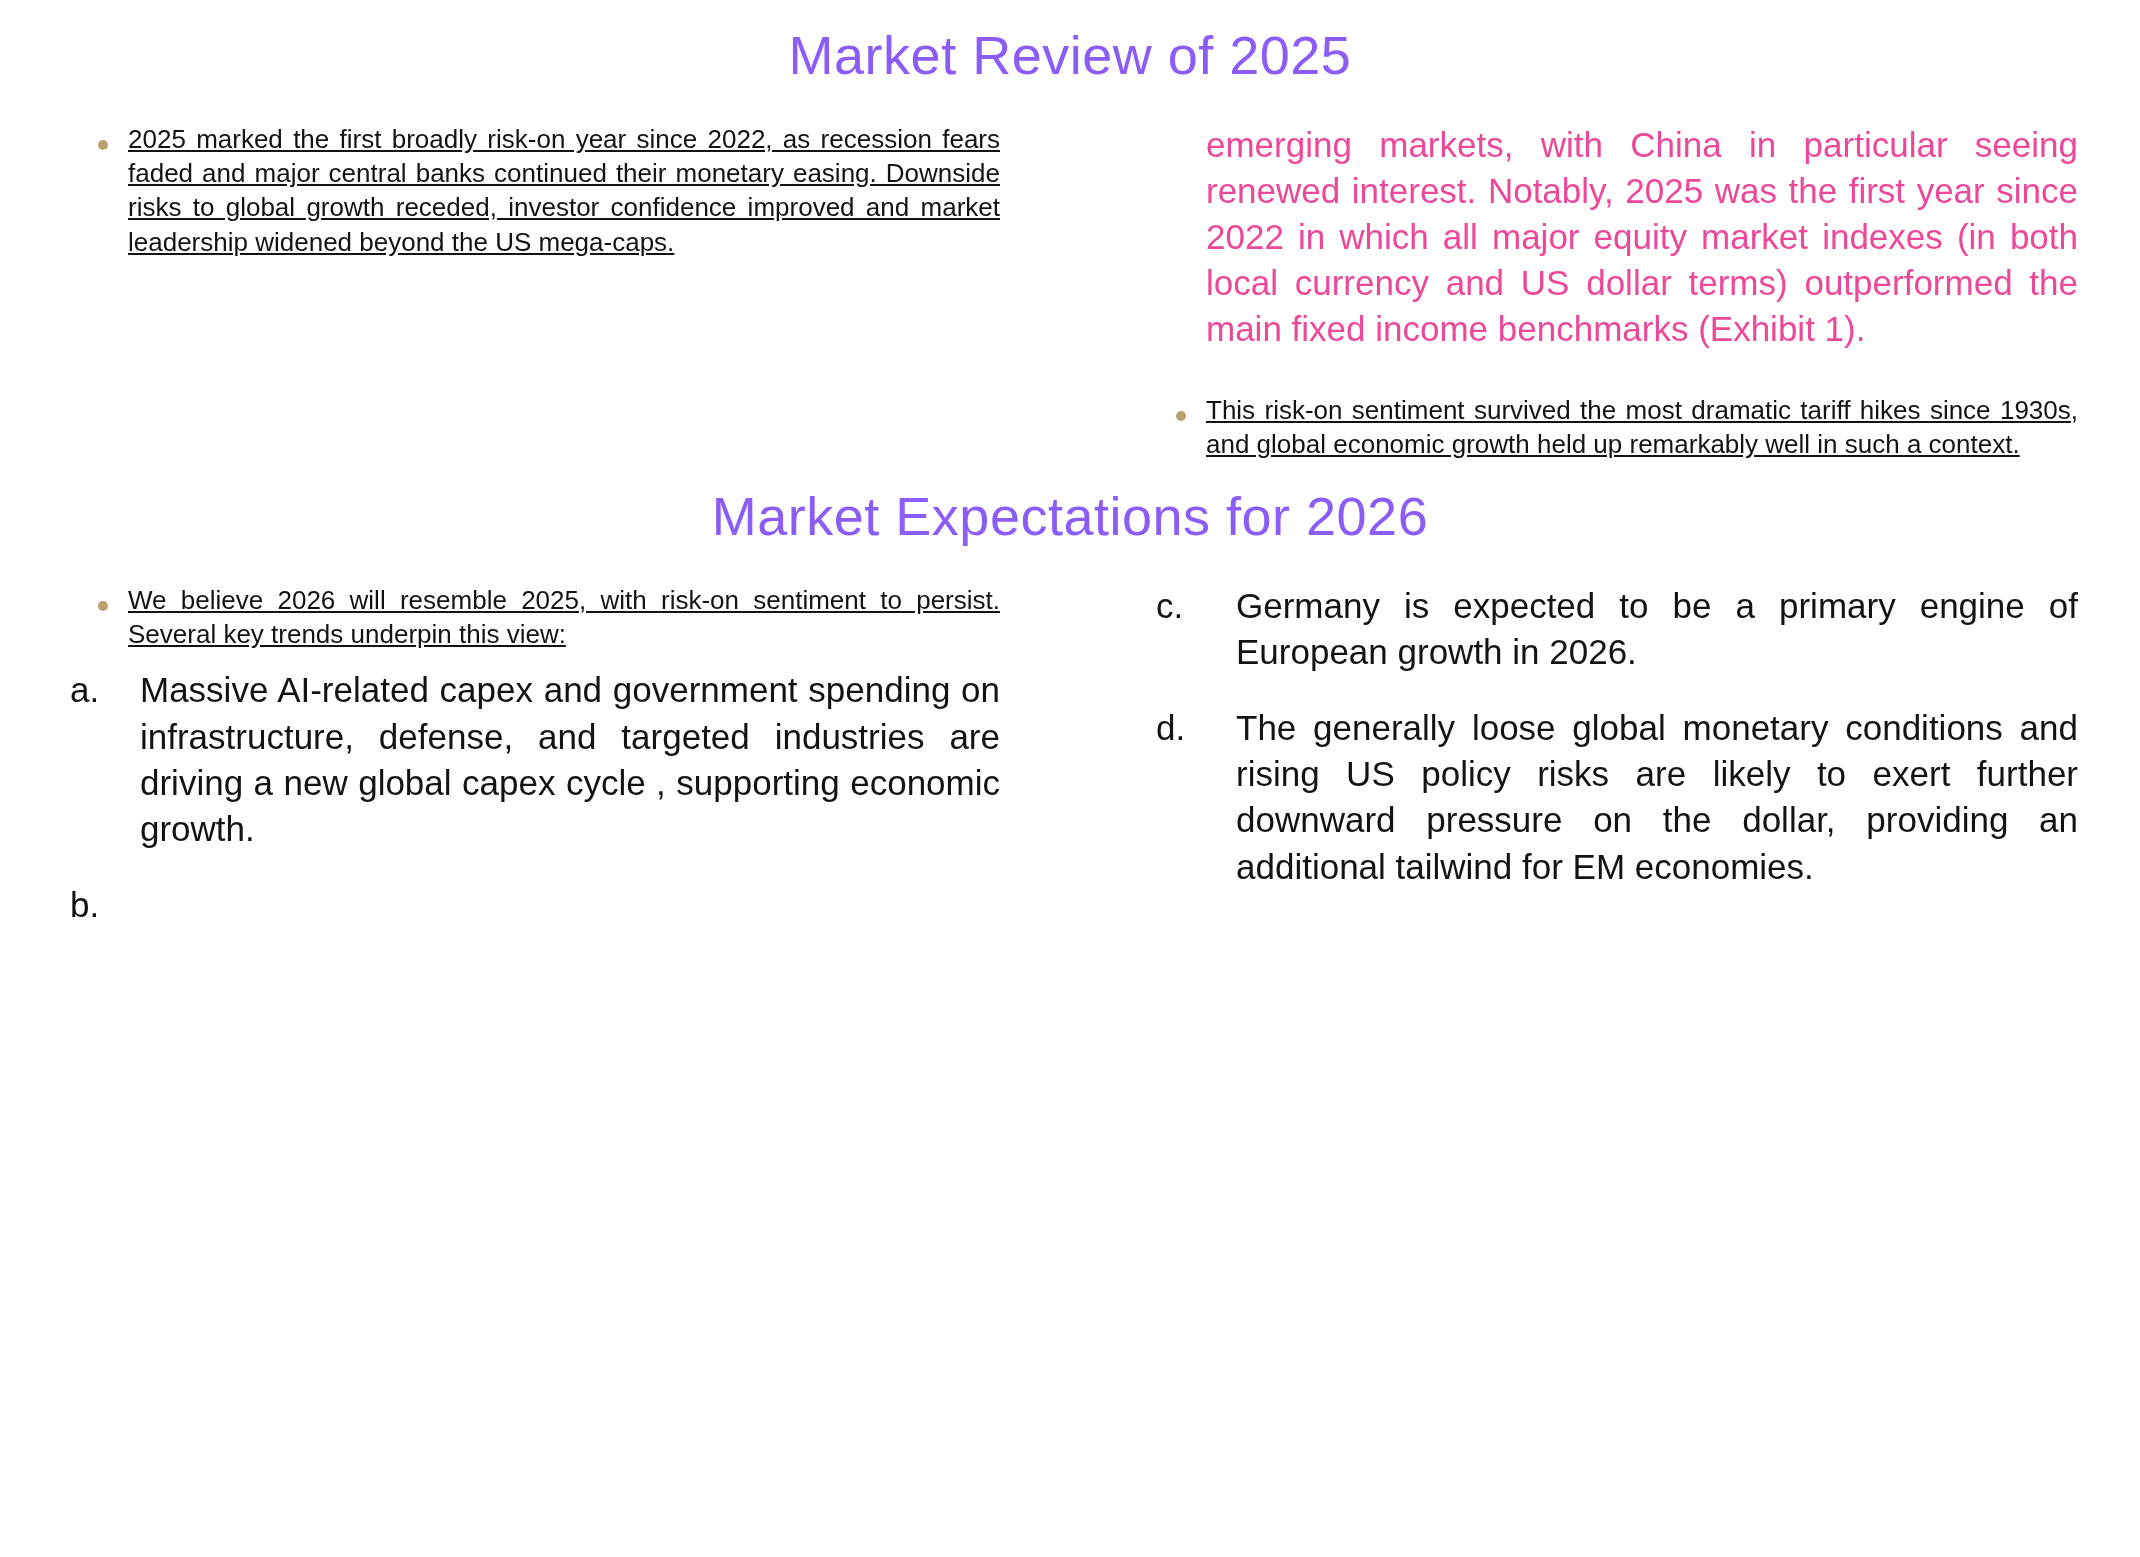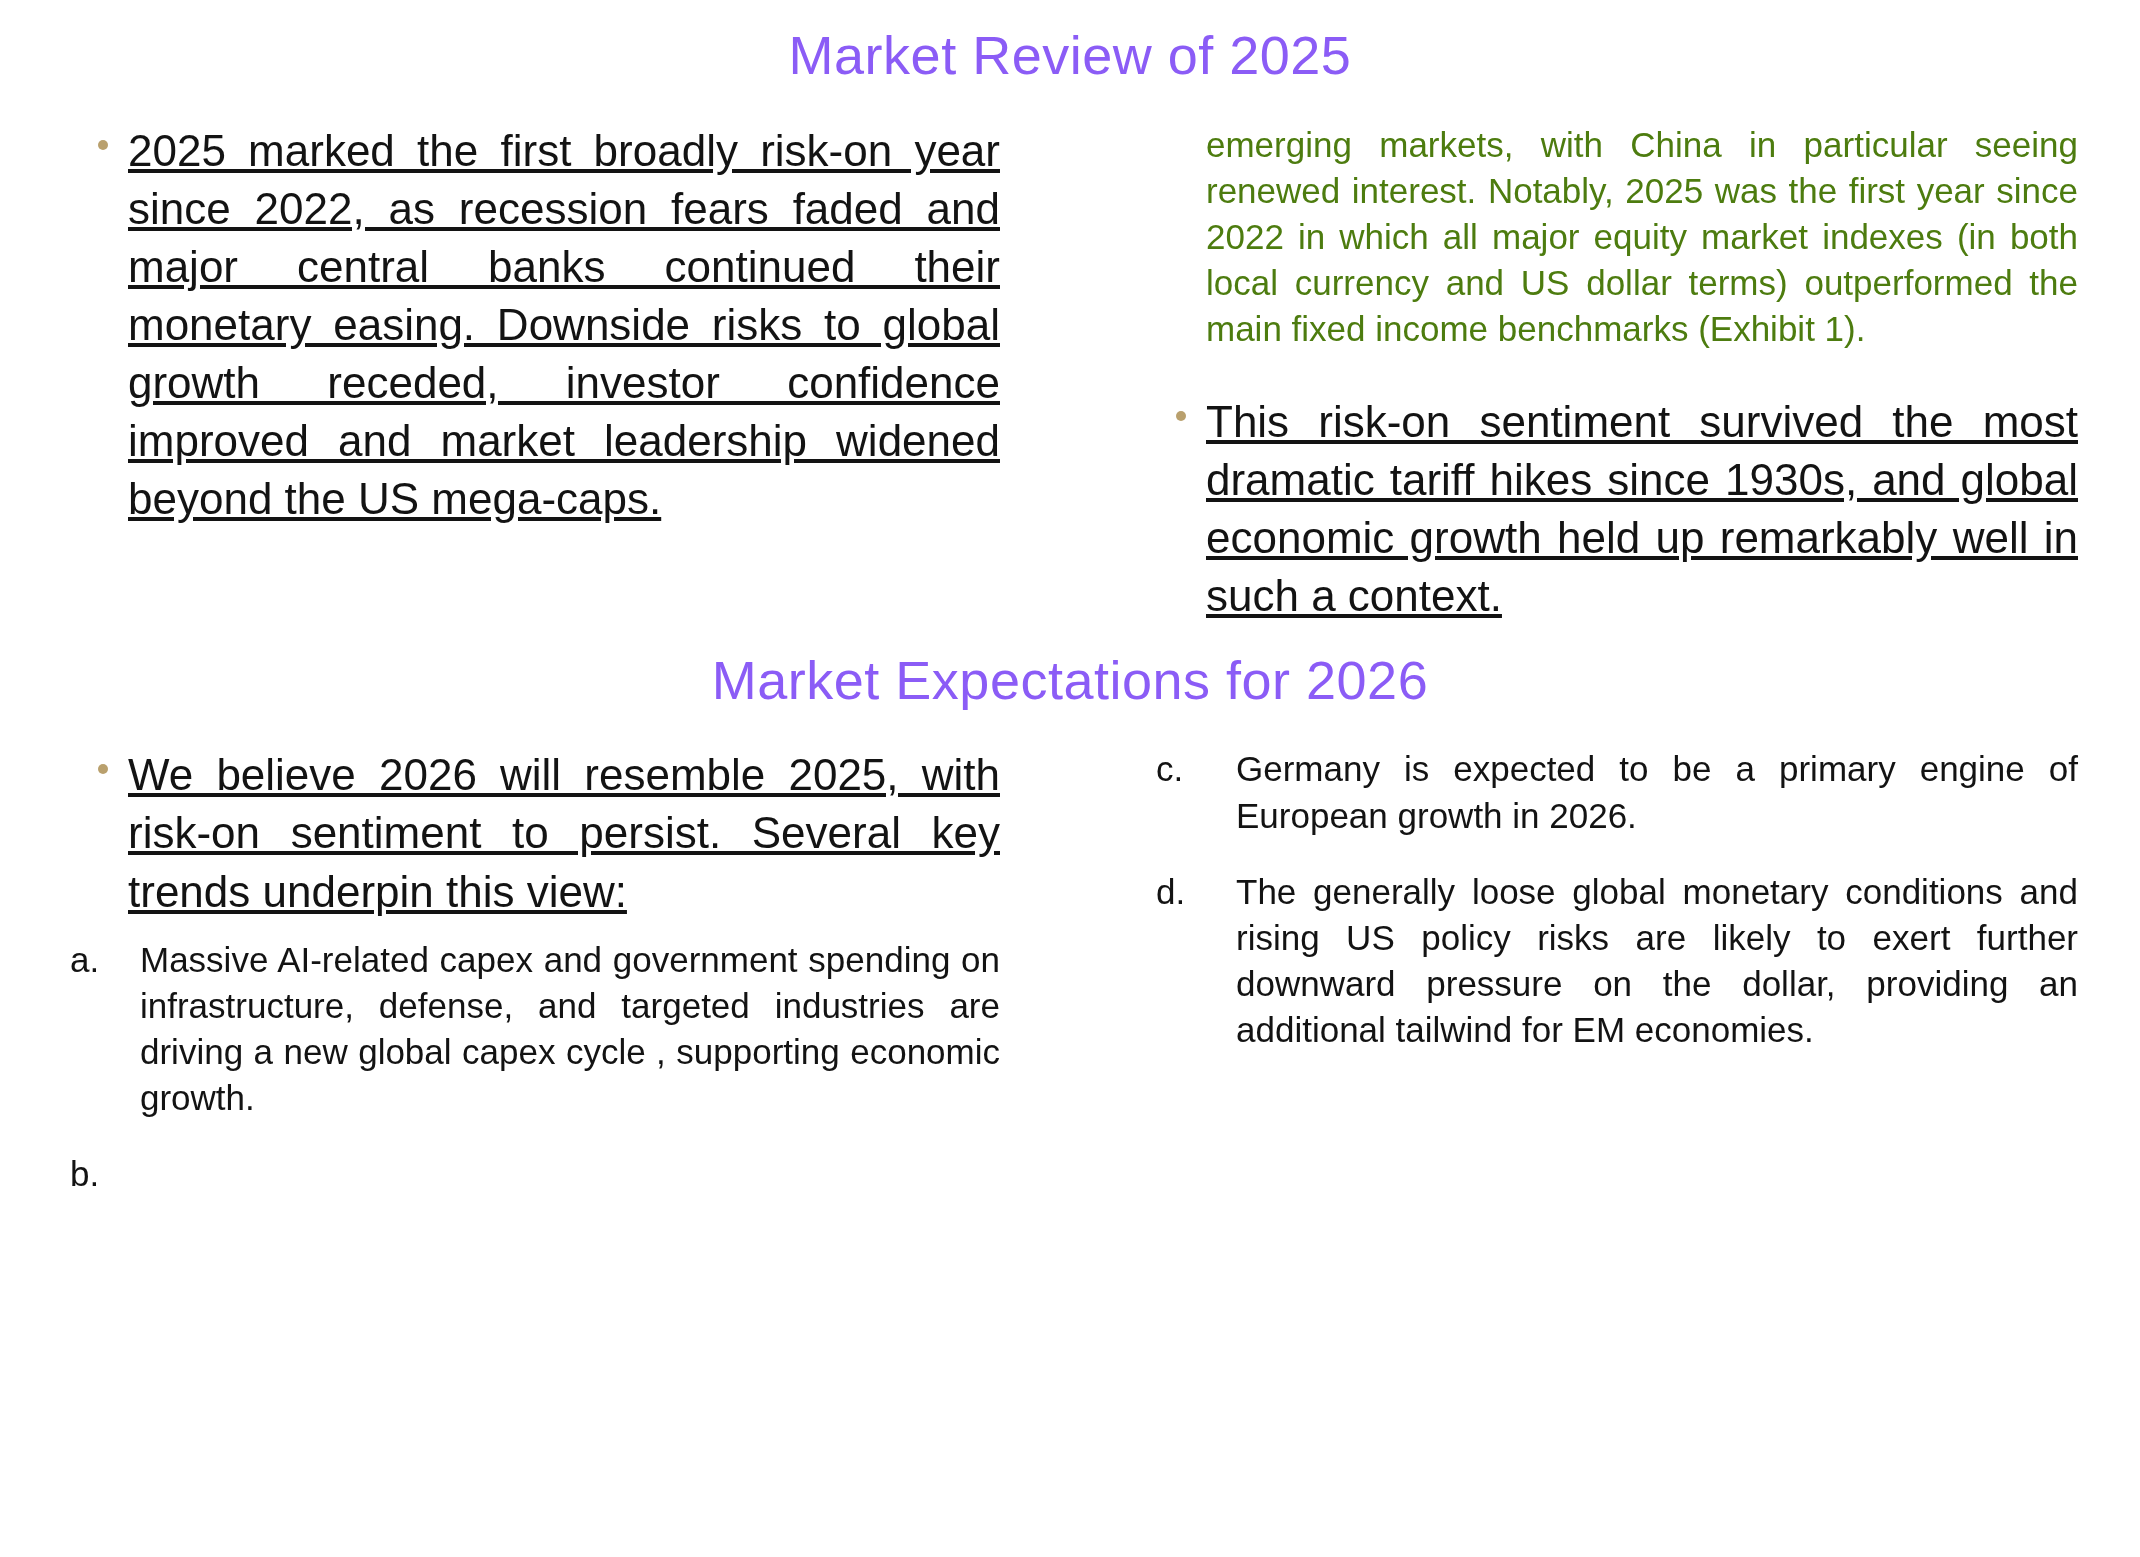--- a/index.html
+++ b/index.html
@@ -45,21 +45,21 @@
 
   ul.bullets {
     list-style: none;
     margin: 0;
     padding: 0;
   }
   ul.bullets > li {
     position: relative;
     padding-left: 66px;
     margin-bottom: 40px;
-    font-size: 44px;
+    font-size: 26px;
     line-height: 1.32;
     text-align: justify;
     text-justify: inter-word;
     color: #131313;
   }
   ul.bullets > li:last-child { margin-bottom: 0; text-decoration: underline; }
   ul.bullets > li::before {
     content: "";
     position: absolute;
     left: 36px;
@@ -71,21 +71,21 @@
   }
 
   
   .cont {
     font-size: 35px;
     line-height: 1.32;
     text-align: justify;
     text-justify: inter-word;
     padding-left: 66px;
     margin: 0 0 40px 0;
-    color: #4d7c0f;
+    color: #ec4899;
   }
 
   ol.alpha {
     list-style: none;
     margin: 16px 0 0 0;
     padding: 0;
   }
   ol.alpha > li {
     position: relative;
     padding-left: 78px;

